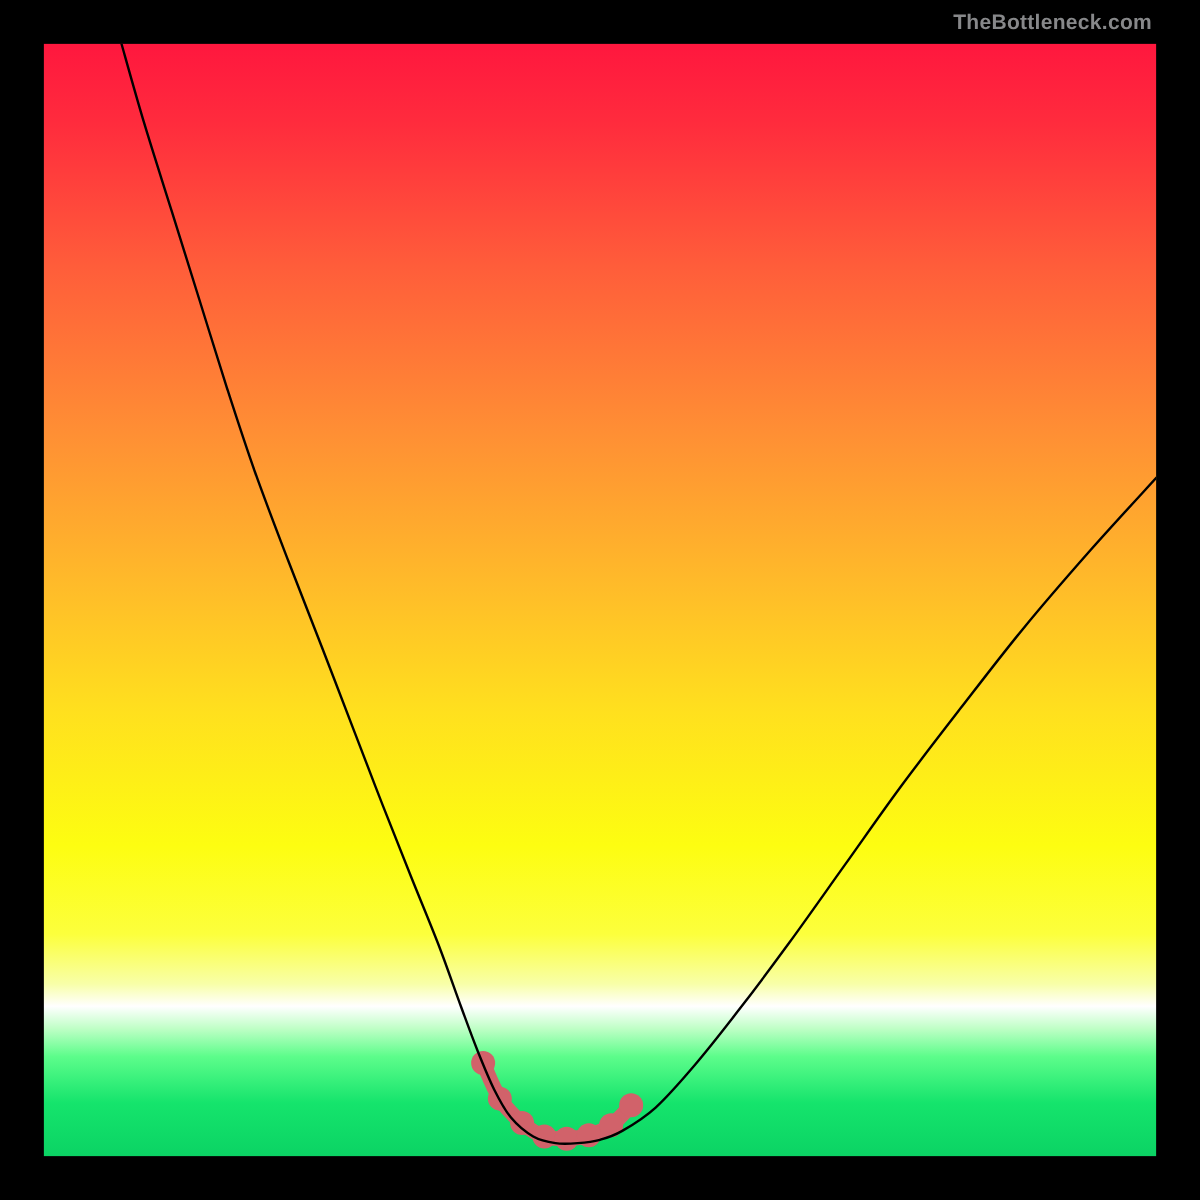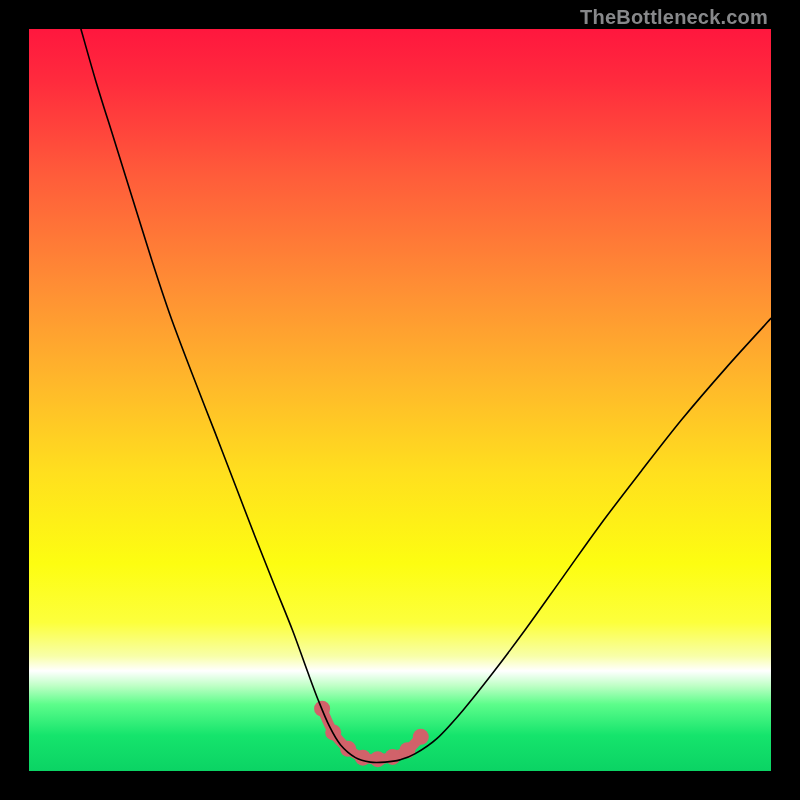--- a/index.html
+++ b/index.html
@@ -38,21 +38,21 @@
     left: 0;
     top: 0;
     width: 742px;
     height: 742px;
   }
   .watermark {
     position: absolute;
     top: 6px;
     right: 32px;
     font-family: Arial, Helvetica, sans-serif;
-    font-size: 20px;
+    font-size: 14px;
     font-weight: bold;
     color: #87888a;
     letter-spacing: 0.2px;
   }
 </style>
 </head>
 <body>
 
 <div class="frame">
   <div class="plot-area">

